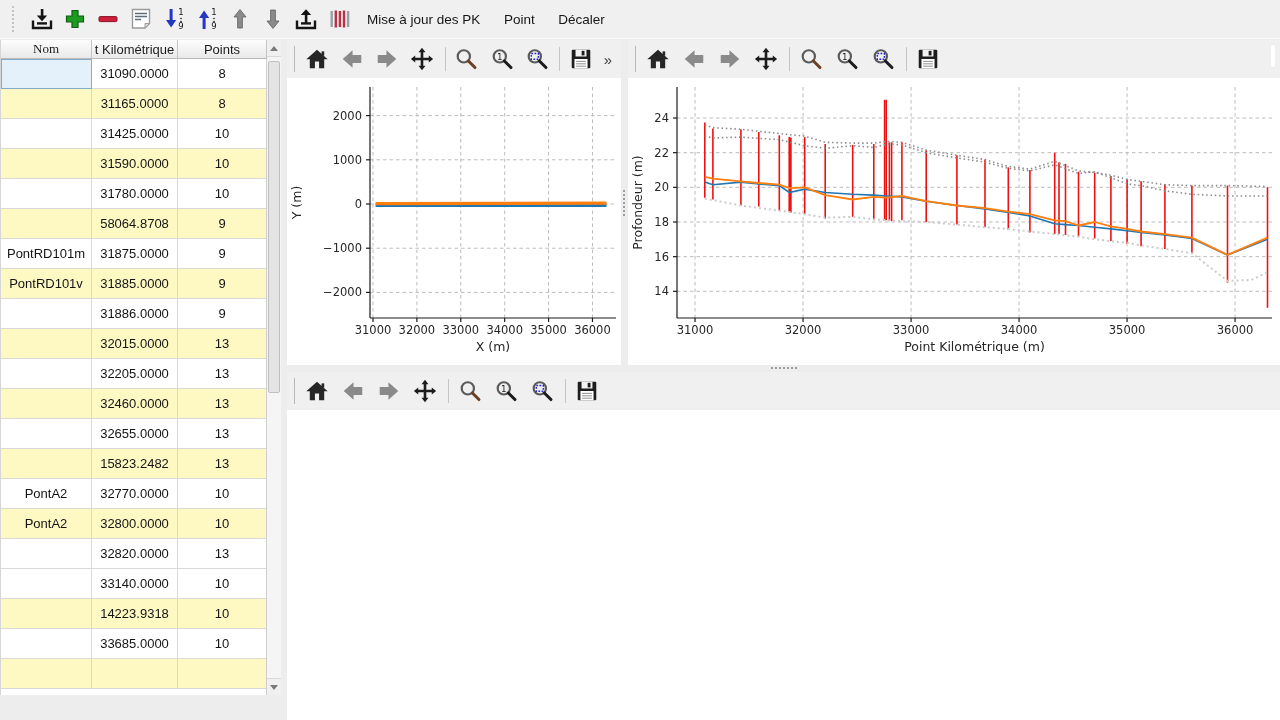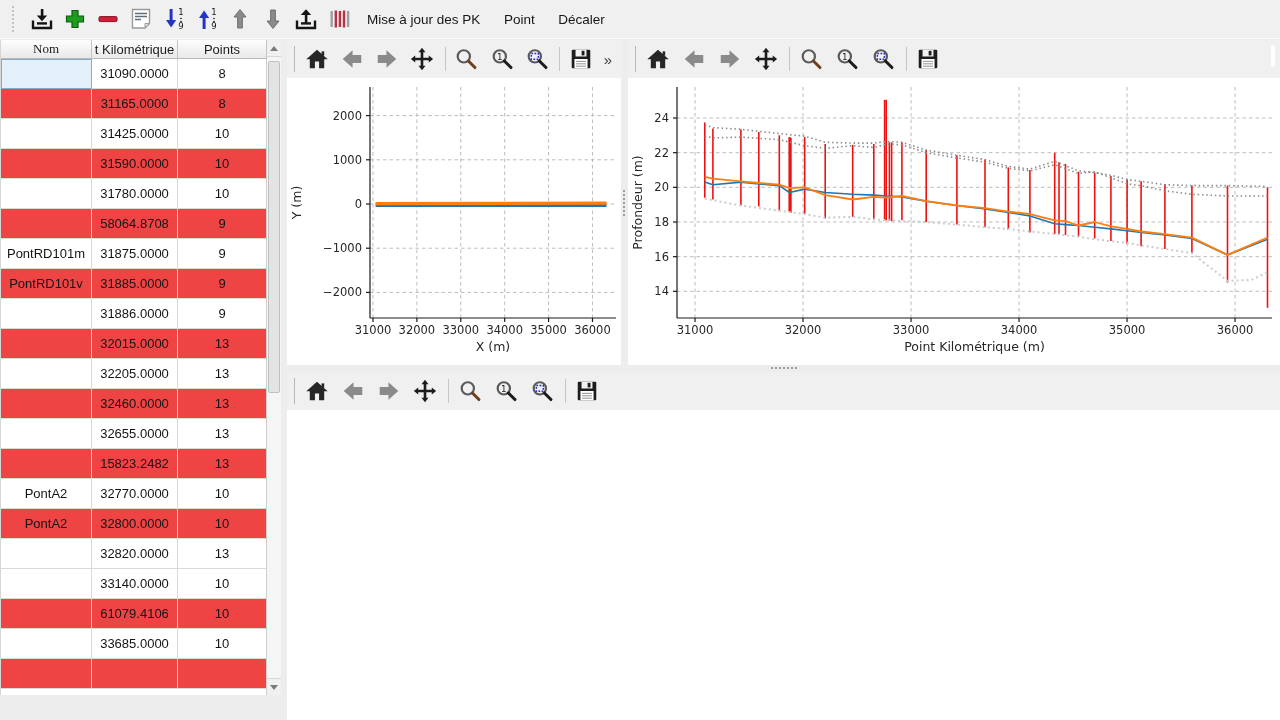--- a/index.html
+++ b/index.html
@@ -14,21 +14,21 @@
   .tbtn.text{padding:0 11px;font-size:13.5px;color:#161616;white-space:nowrap;}
   
   #table{position:absolute;left:0;top:40px;width:281px;height:655px;background:#ffffff;border-left:1px solid #d6d6d6;box-sizing:border-box;}
   .thead{position:absolute;left:0;top:0;height:19px;display:flex;z-index:2;}
   .th{background:linear-gradient(#fdfdfd,#e9e9e9);border-right:1px solid #c4c4c4;border-bottom:1px solid #b9b9b9;
       font-size:13px;color:#1c1c1c;display:flex;align-items:center;justify-content:center;box-sizing:border-box;
       white-space:nowrap;overflow:hidden;}
   .th.c0{width:91px;font-family:Liberation Serif, serif;}.th.c1{width:86px;}.th.c2{width:89px;}
   #tbody{position:absolute;left:0;top:19px;width:266px;height:636px;overflow:hidden;}
   .tr{display:flex;height:30px;box-sizing:border-box;background:#ffffff;}
-  .tr.alt{background:#ef4444;}
+  .tr.alt{background:#fef9c3;}
   .td{box-sizing:border-box;border-right:1px solid #d9d9d9;border-bottom:1px solid #d9d9d9;
       font-size:13px;color:#141414;display:flex;align-items:center;justify-content:center;white-space:nowrap;overflow:hidden;}
   .td.nom{width:91px;}.td.pk{width:86px;}.td.pts{width:89px;}
   .td.sel{background:#e4f1fb;border:1px solid #84abc9;}
   
   #vscroll{position:absolute;right:0;top:0;width:15px;height:655px;background:#f5f5f5;border-left:1px solid #cfcfcf;box-sizing:border-box;}
   .sb-btn{position:absolute;left:0;width:14px;height:16px;background:#f0f0f0;display:flex;align-items:center;justify-content:center;}
   .sb-btn.up{top:0;border-bottom:1px solid #d8d8d8;}
   .sb-btn.down{bottom:0;border-top:1px solid #d8d8d8;}
   .tri-up{width:0;height:0;border-left:4px solid transparent;border-right:4px solid transparent;border-bottom:5px solid #7a7a7a;}
@@ -261,21 +261,21 @@
           <div class="td pk">32820.0000</div>
           <div class="td pts">13</div>
         </div>
         <div class="tr">
           <div class="td nom"></div>
           <div class="td pk">33140.0000</div>
           <div class="td pts">10</div>
         </div>
         <div class="tr alt">
           <div class="td nom"></div>
-          <div class="td pk">61079.4106</div>
+          <div class="td pk">14223.9318</div>
           <div class="td pts">10</div>
         </div>
         <div class="tr">
           <div class="td nom"></div>
           <div class="td pk">33685.0000</div>
           <div class="td pts">10</div>
         </div>
         <div class="tr alt">
           <div class="td nom"></div>
           <div class="td pk"></div>

